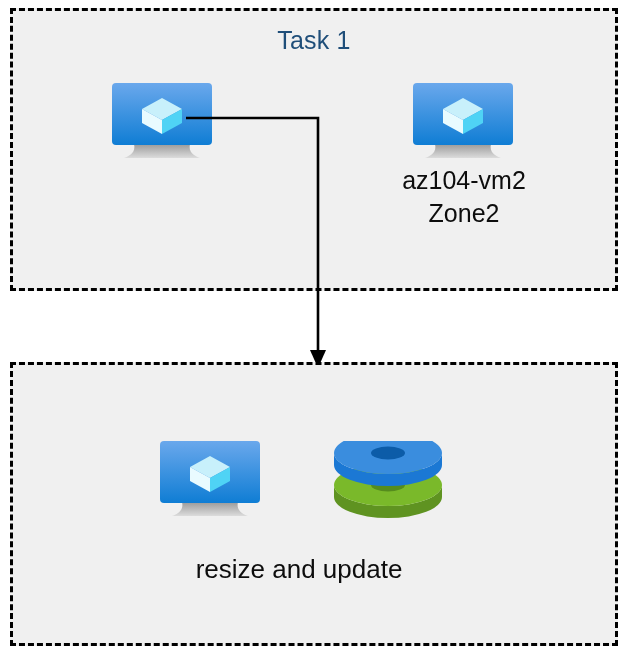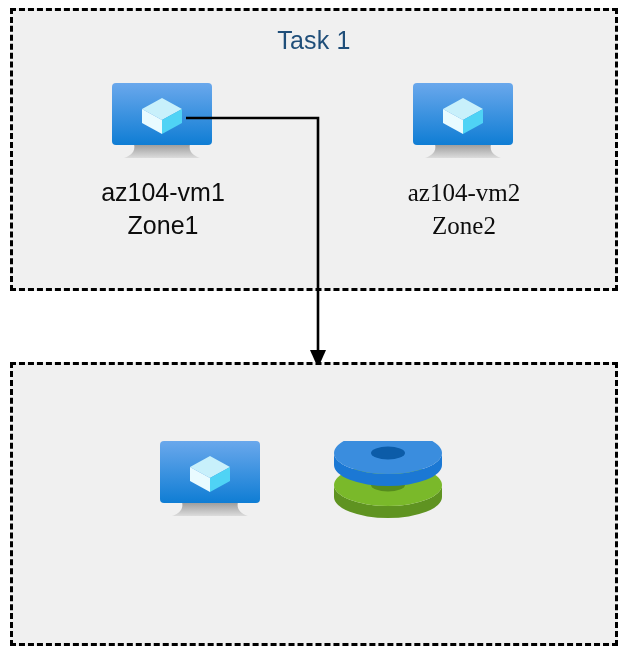--- a/index.html
+++ b/index.html
@@ -60,21 +60,21 @@
   
   .node-label {
     position: absolute;
     text-align: center;
     color: #0d0d0d;
     font-size: 25px;
     line-height: 1.32;
     white-space: pre-line;
   }
   #vm1-label { left: 55px;  top: 176px; width: 216px; }
-  #vm2-label { left: 356px; top: 176px; width: 216px; font-family: Liberation Serif, serif; }
+  #vm2-label { left: 356px; top: 164px; width: 216px; }
   #task2-caption {
     position: absolute;
     left: 64px;
     top: 554px;
     width: 470px;
     text-align: center;
     color: #0d0d0d;
     font-size: 26px;
     line-height: 1.2;
     white-space: nowrap;
@@ -122,22 +122,20 @@
       </defs>
       <path d="M12 62 L24 62 C26 70 20 74 14 76 L90 76 C84 74 78 70 80 62 L92 62 Z" fill="url(#std1)"></path>
       <rect x="2" y="1" width="100" height="62" rx="4" ry="4" fill="url(#scr1)"></rect>
       <g>
         <polygon points="52,16 72,27 52,38 32,27" fill="#c8f0fb"></polygon>
         <polygon points="32,27 52,38 52,52 32,41" fill="#e9fbff"></polygon>
         <polygon points="72,27 52,38 52,52 72,41" fill="#4fd3f5"></polygon>
       </g>
     </svg>
   </div>
-  <div id="vm1-label" class="node-label">az104-vm1
-Zone1</div>
 
   <div id="vm2-icon" class="vm-icon">
     <svg viewBox="0 0 104 86" width="104" height="86" xmlns="http://www.w3.org/2000/svg">
       <defs>
         <linearGradient id="scr2" x1="0" y1="0" x2="0" y2="1">
           <stop offset="0" stop-color="#6aa8ec"></stop>
           <stop offset="1" stop-color="#0f7dd4"></stop>
         </linearGradient>
         <linearGradient id="std2" x1="0" y1="0" x2="0" y2="1">
           <stop offset="0" stop-color="#9a9a9a"></stop>
@@ -193,14 +191,15 @@
       <path d="M2 56 A54 21 0 0 0 110 56 L110 44 A54 21 0 0 1 2 44 Z" fill="#5f9321"></path>
       <ellipse cx="56" cy="44" rx="54" ry="21" fill="#7ab92a"></ellipse>
       <ellipse cx="56" cy="44" rx="17" ry="6.5" fill="#558c1d"></ellipse>
 
       <path d="M2 24 A54 21 0 0 0 110 24 L110 12 A54 21 0 0 1 2 12 Z" fill="#1b78d4"></path>
       <ellipse cx="56" cy="12" rx="54" ry="21" fill="#3a8dde"></ellipse>
       <ellipse cx="56" cy="12" rx="17" ry="6.5" fill="#0c5ca8"></ellipse>
     </svg>
   </div>
 
+  <div id="task2-caption">resize and update</div>
 
 </div>
 
 </body></html>

